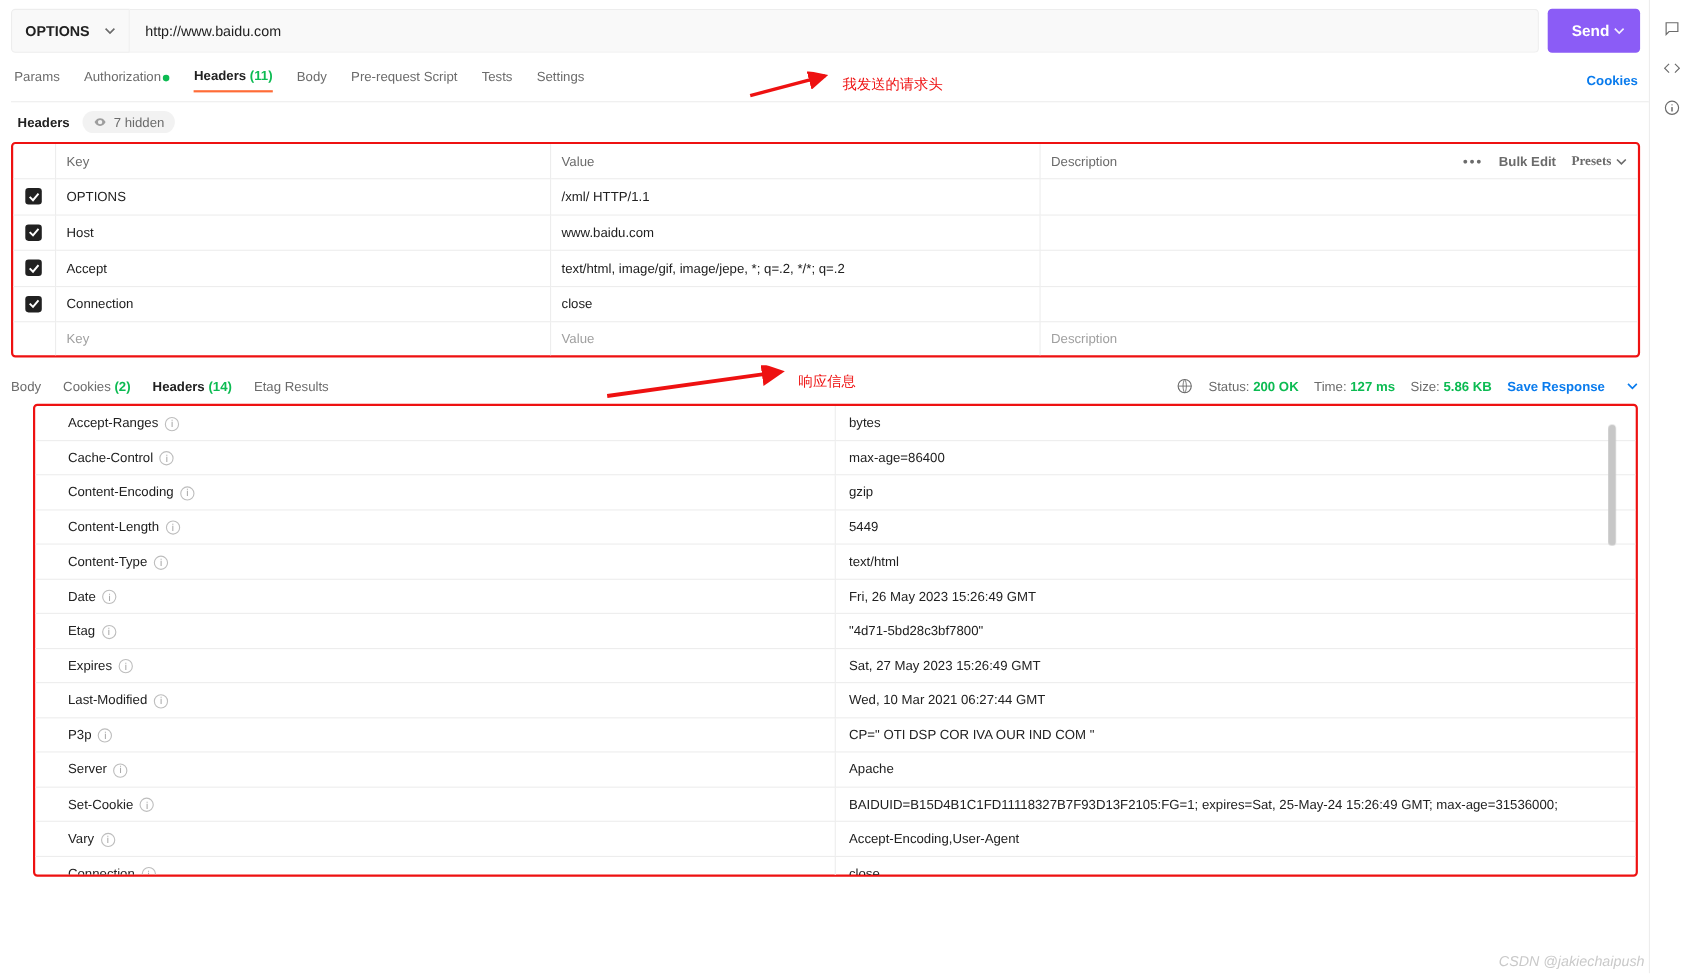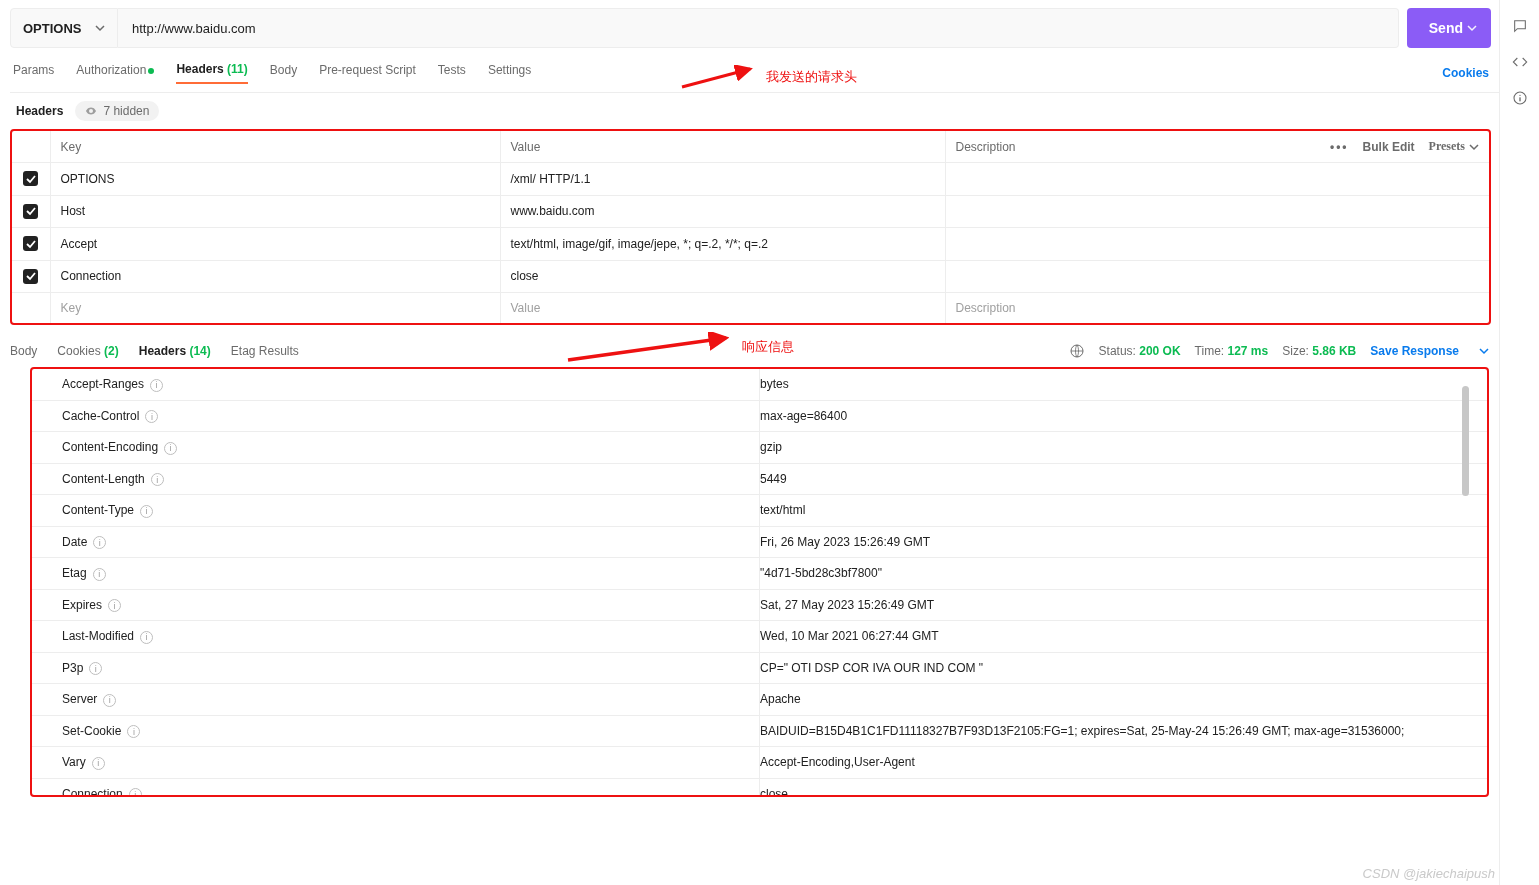--- a/index.html
+++ b/index.html
@@ -39,35 +39,35 @@
 .th-actions { display: flex; align-items: center; justify-content: flex-end; gap: 14px; }
 .th-actions .dots { letter-spacing: 2px; font-weight: 700; cursor: pointer; }
 .th-actions .bulk { font-weight: 600; cursor: pointer; }
 .th-actions .presets { font-weight: 600; cursor: pointer; display: flex; align-items: center; gap: 4px; font-family: Liberation Serif, serif; }
 
 .chk { width: 15px; height: 15px; background: #212121; border-radius: 3px; display: inline-flex; align-items: center; justify-content: center; }
 
 .annot { position: absolute; color: #e11; font-size: 13px; display: flex; align-items: center; gap: 6px; pointer-events: none; }
 .annot svg { width: 80px; height: 24px; }
 .annot-1 { top: 65px; left: 680px; }
-.annot-2 { top: 332px; left: 566px; }
+.annot-2 { top: 332px; left: 550px; }
 
 .resp-bar { display: flex; align-items: center; gap: 20px; padding: 18px 10px 8px 0; }
 .resp-tab { color: #6b6b6b; cursor: pointer; font-size: 12px; }
 .resp-tab.active { color: #212121; font-weight: 600; }
 .resp-right { margin-left: auto; display: flex; align-items: center; gap: 14px; font-size: 12px; }
 .resp-right .lbl { color: #6b6b6b; }
 .resp-right .grn { color: #0cbb52; font-weight: 600; }
 .resp-right .save { color: #097bed; font-weight: 600; cursor: pointer; display: flex; align-items: center; gap: 20px; }
 .globe { width: 16px; height: 16px; }
 
 .resp-box { border: 2px solid #e11; border-radius: 4px; margin: 0 10px 0 20px; overflow: hidden; height: 430px; position: relative; }
 .resp-scroll { height: 100%; overflow-y: auto; }
 .resp-table { width: 100%; border-collapse: collapse; }
-.resp-table td { padding: 8px 0; border-bottom: 1px solid #ededed; font-size: 12px; }
+.resp-table td { padding: 8px 12px; border-bottom: 1px solid #ededed; font-size: 12px; }
 .resp-table td:first-child { width: 50%; border-right: 1px solid #ededed; padding-left: 30px; }
 .info-i { display: inline-flex; width: 13px; height: 13px; border: 1px solid #bdbdbd; border-radius: 50%; font-size: 9px; align-items: center; justify-content: center; color: #9e9e9e; margin-left: 6px; font-style: normal; }
 
 .scroll-ind { position: absolute; right: 30px; top: 386px; width: 7px; height: 110px; background: #c7c7c7; border-radius: 4px; }
 
 .watermark { position: absolute; right: 4px; bottom: 4px; color: #c9c9c9; font-size: 13px; font-style: italic; margin-top: 28px; }
 
 .chev-down { width: 10px; height: 10px; }
 </style>
 </head>

